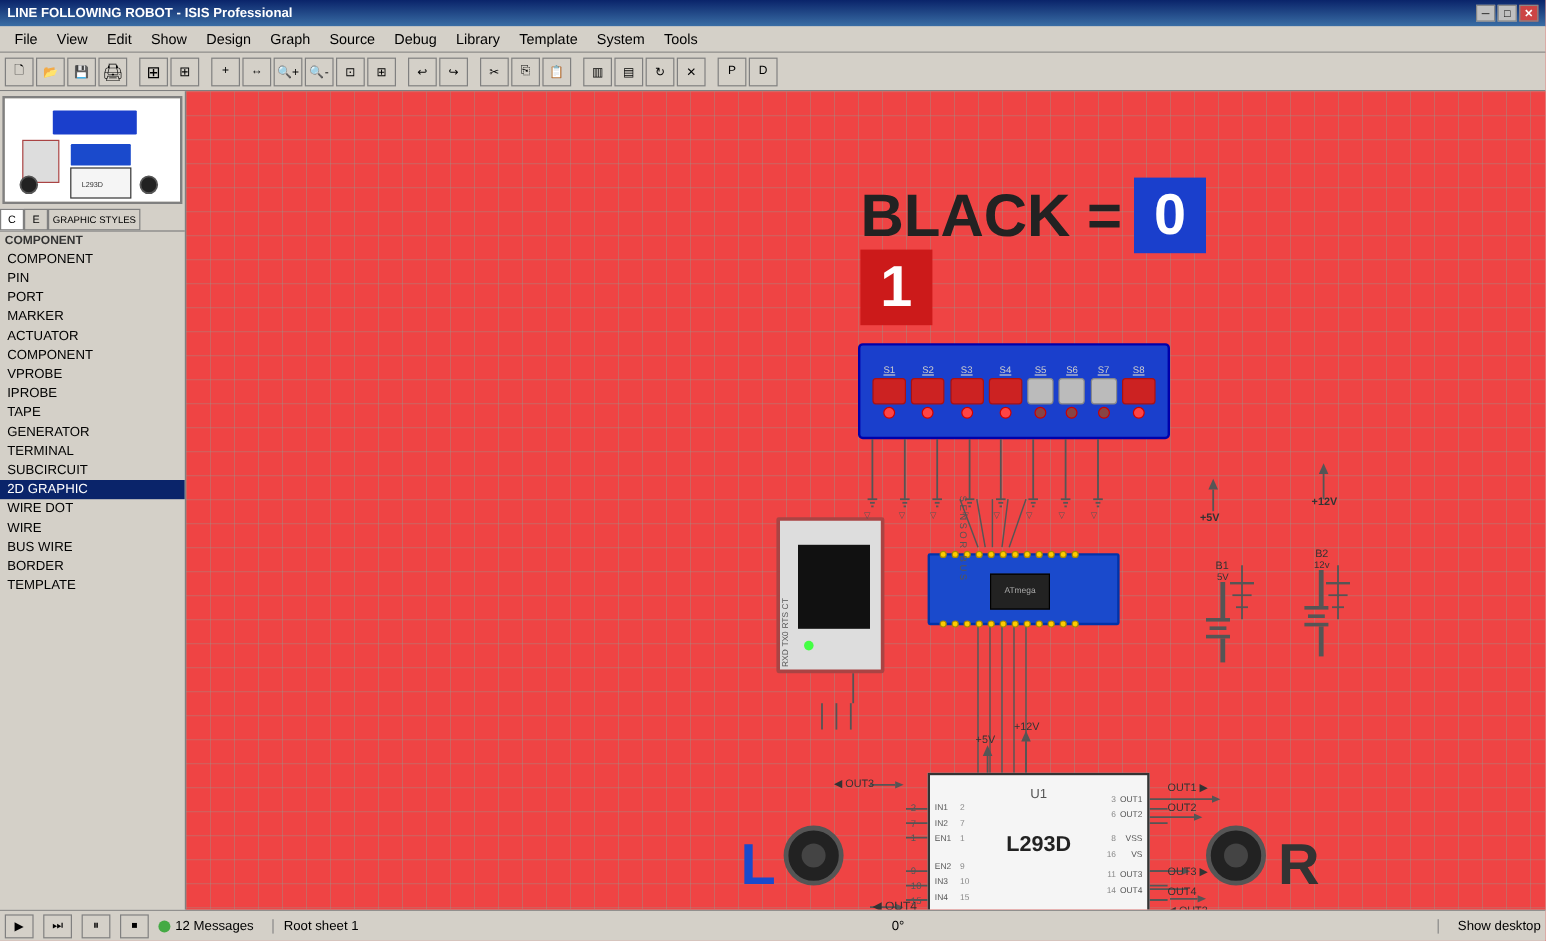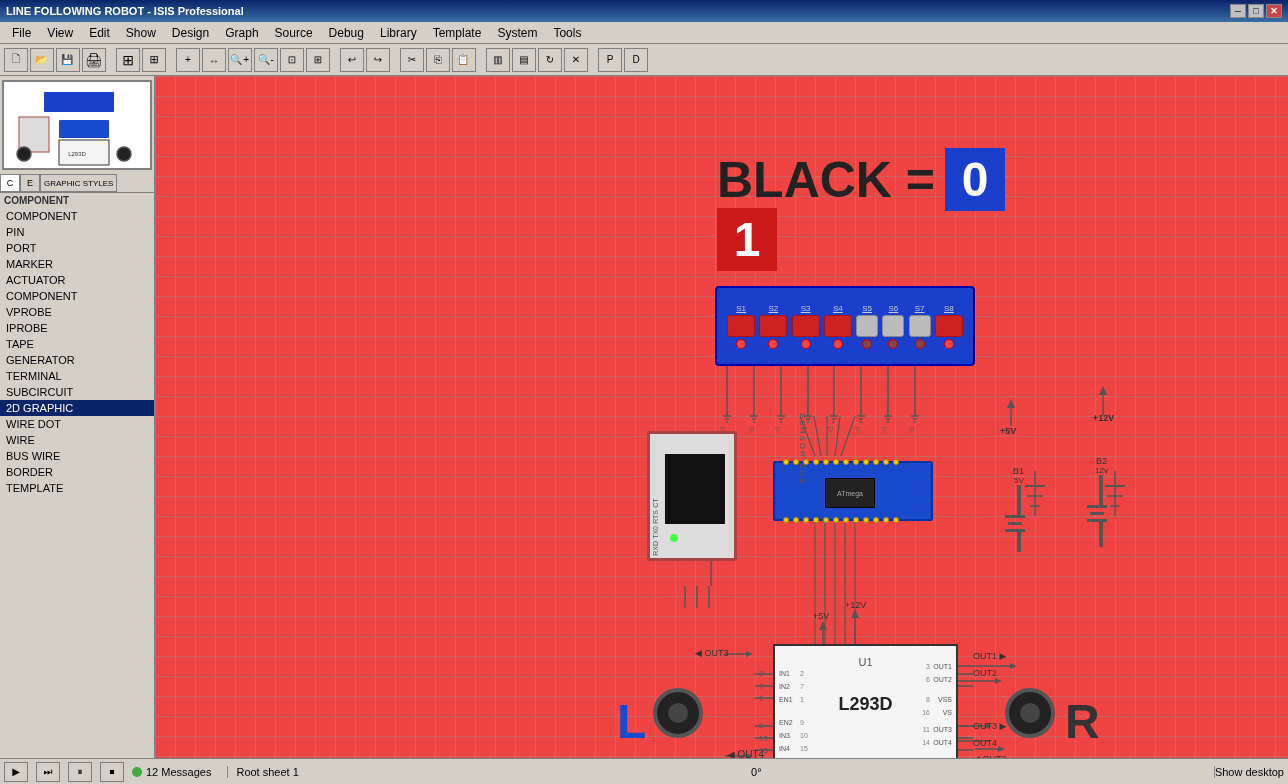--- a/index.html
+++ b/index.html
@@ -755,14 +755,14 @@
     <div class="status-dot"></div>
     <span>12 Messages</span>
   </div>
 
   <span style="margin-left:8px;border-left:1px solid #888;padding-left:8px;">Root sheet 1</span>
 
   <span class="status-right">
     <span>0°</span>
   </span>
 
-  <span style="margin-left:auto;border-left:1px solid #888;padding-left:0;">Show desktop</span>
+  <span style="margin-left:auto;border-left:1px solid #888;padding-left:16px;">Show desktop</span>
 </div>
 
 </body></html>

